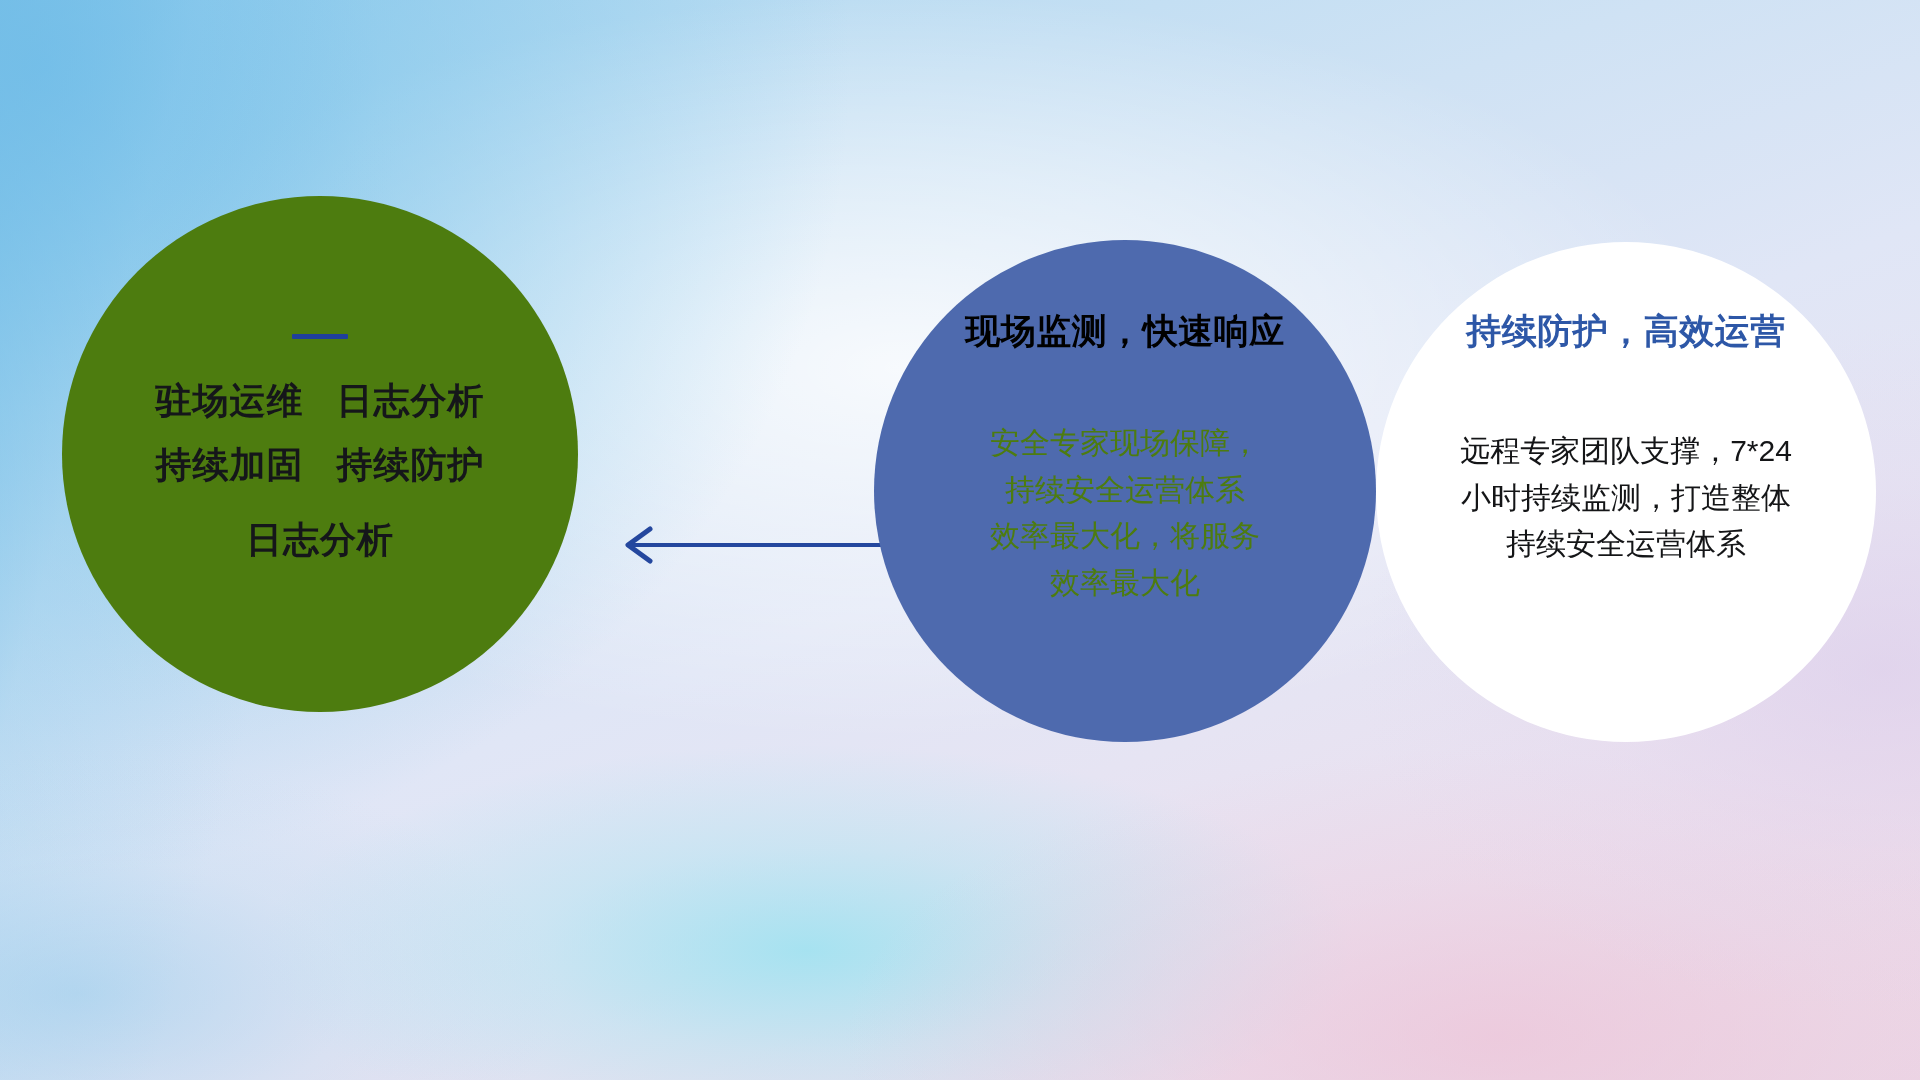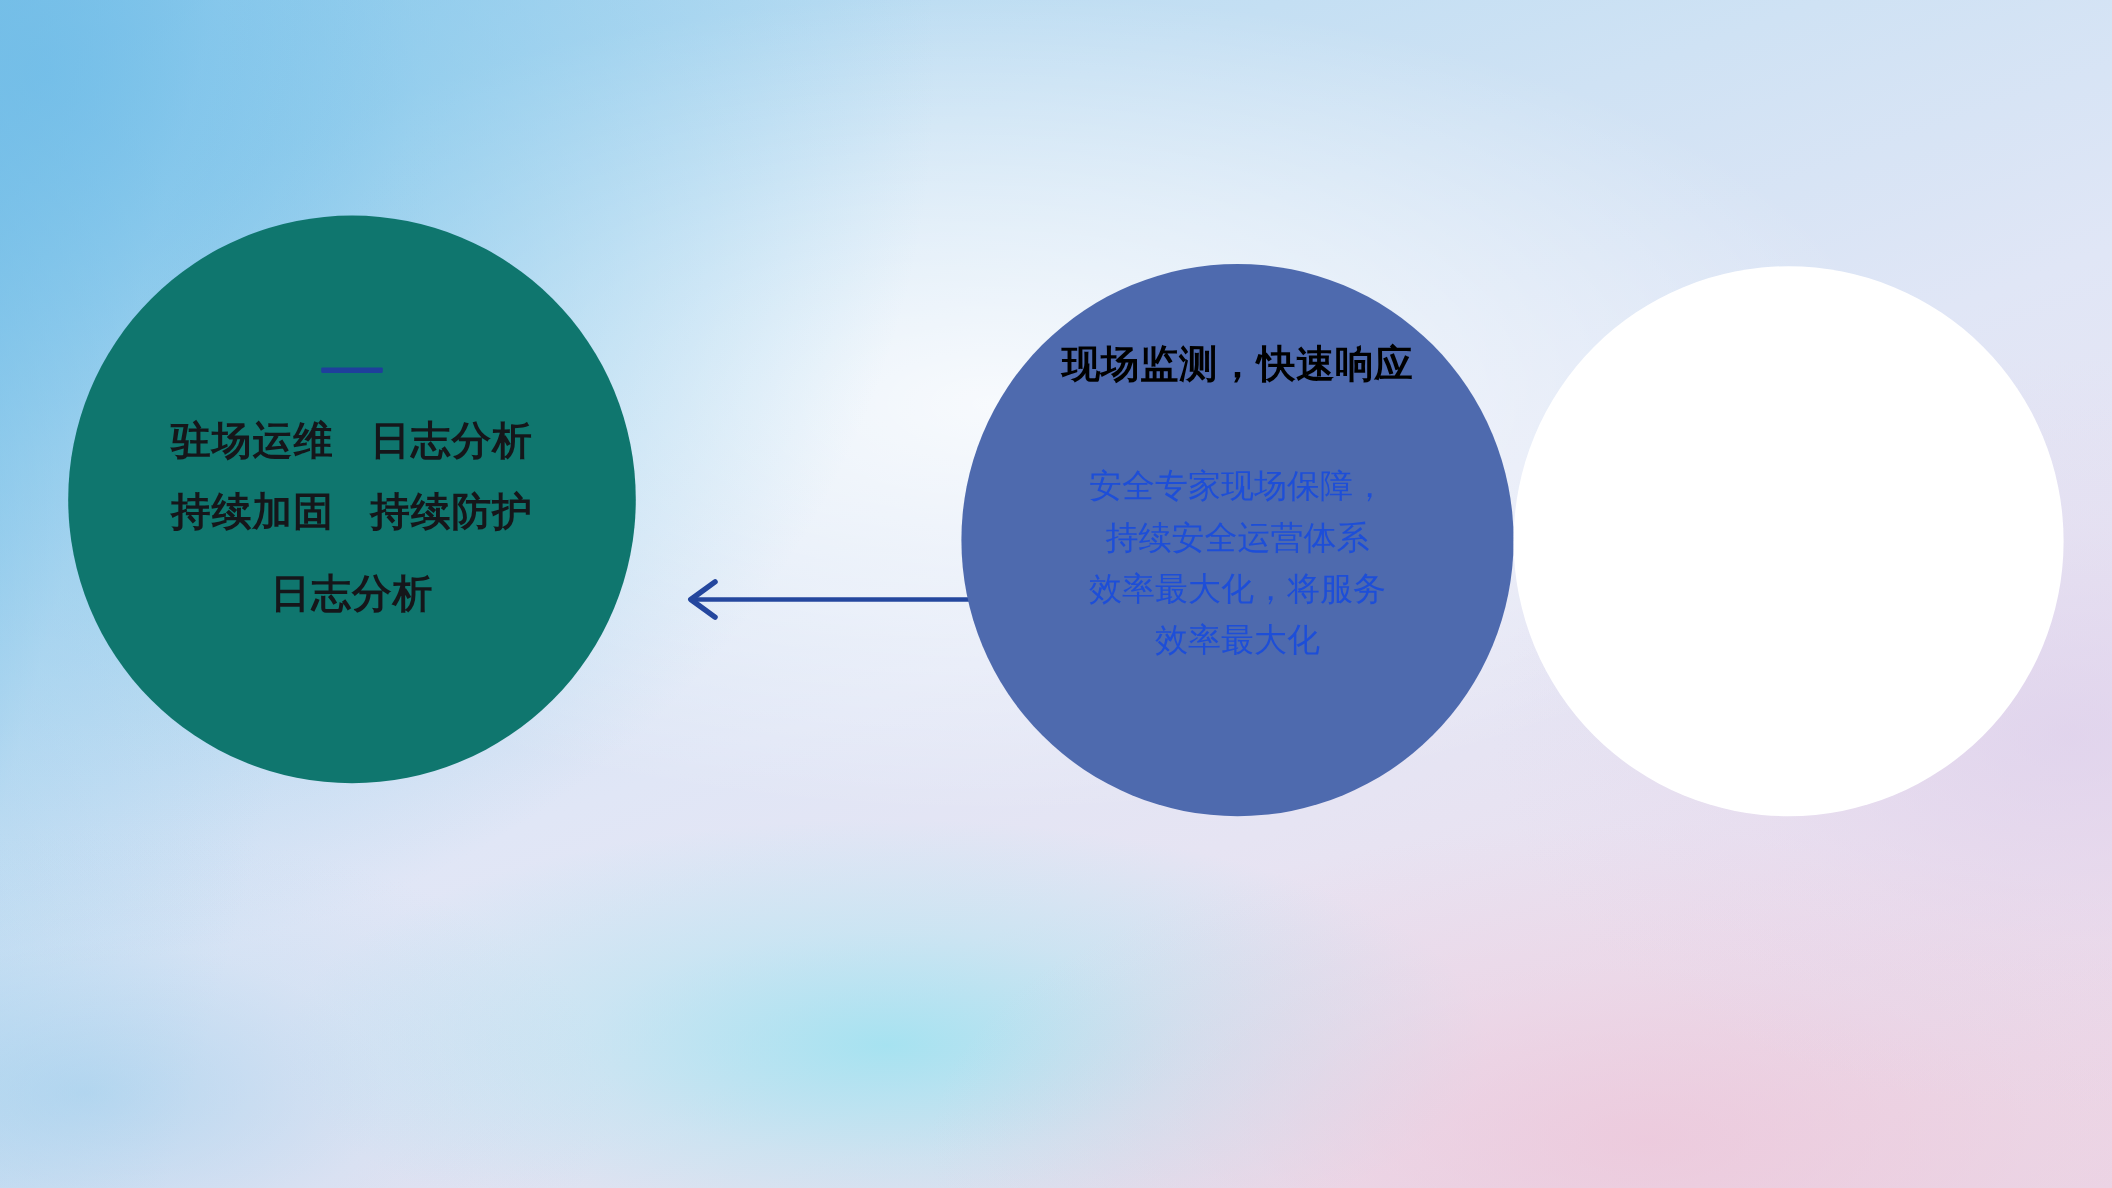--- a/index.html
+++ b/index.html
@@ -63,21 +63,21 @@
     position: absolute;
     border-radius: 50%;
     box-sizing: border-box;
   }
 
   .circle-left {
     left: 62px;
     top: 196px;
     width: 516px;
     height: 516px;
-    background: #0f766e;
+    background: #4d7c0f;
     display: flex;
     flex-direction: column;
     align-items: center;
     justify-content: flex-start;
     padding-top: 138px;
   }
 
   .circle-mid {
     left: 874px;
     top: 240px;
@@ -145,21 +145,21 @@
     white-space: nowrap;
   }
   .mid-body {
     position: absolute;
     left: 50%;
     transform: translateX(-50%);
     top: 180px;
     width: 400px;
     text-align: center;
     font-size: 30px;
-    color: #1d4ed8;
+    color: #4d7c0f;
     line-height: 1.55;
     font-weight: 400;
   }
 
   
   .right-content {
     position: absolute;
     left: 1376px;
     top: 242px;
     width: 500px;
@@ -238,14 +238,22 @@
     <div class="mid-title">现场监测，快速响应</div>
     <div class="mid-body">
       <div>安全专家现场保障，</div>
       <div>持续安全运营体系</div>
       <div>效率最大化，将服务</div>
       <div>效率最大化</div>
     </div>
   </div>
 
   <div class="circle circle-right"></div>
+  <div class="right-content">
+    <div class="right-title">持续防护，高效运营</div>
+    <div class="right-body">
+      <div>远程专家团队支撑，7*24</div>
+      <div>小时持续监测，打造整体</div>
+      <div>持续安全运营体系</div>
+    </div>
+  </div>
 
 </div>
 
 </body></html>

